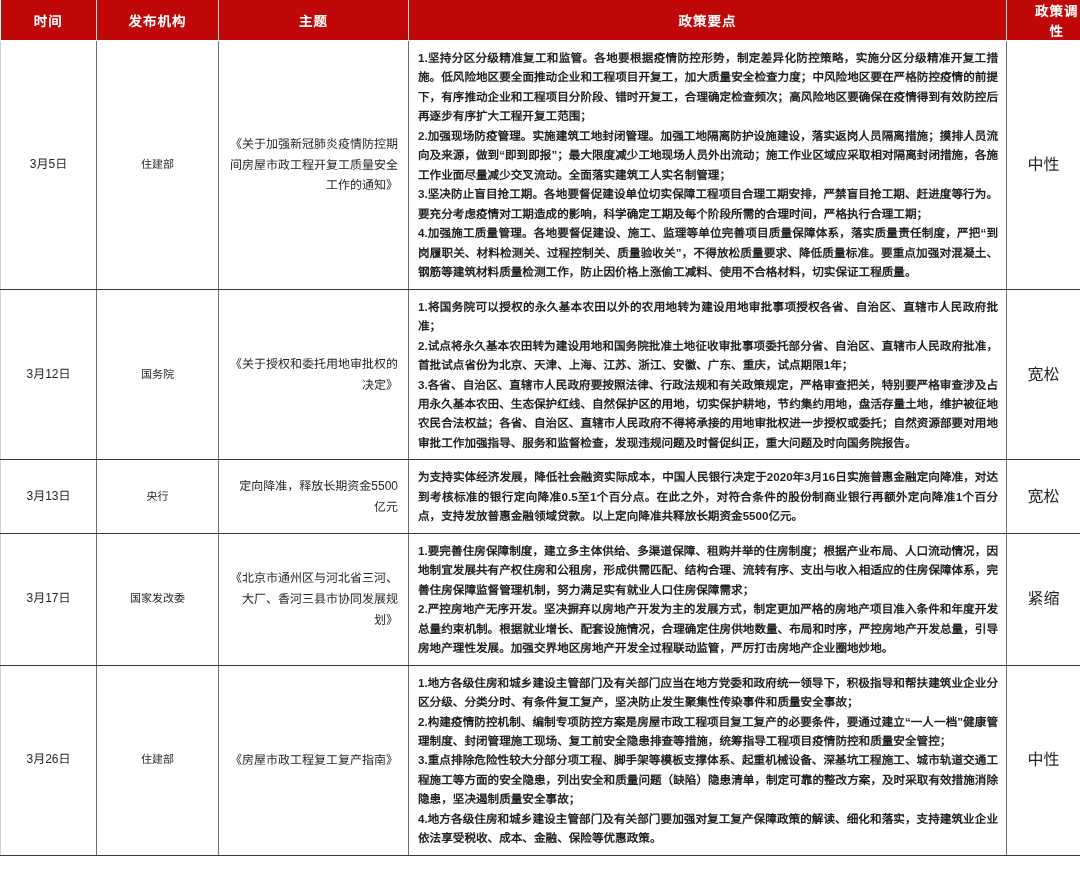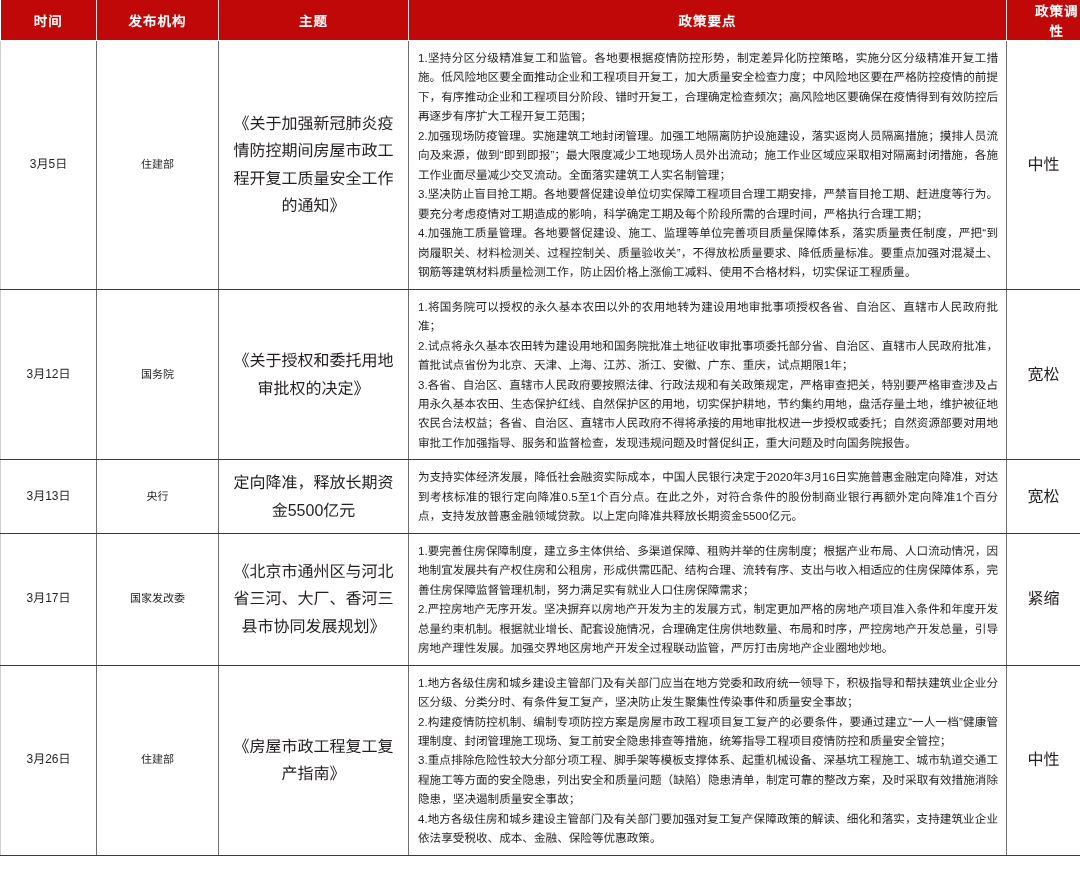--- a/index.html
+++ b/index.html
@@ -66,35 +66,36 @@
   td.cell-time,
   td.cell-org,
   td.cell-tone {
     text-align: center;
     white-space: nowrap;
   }
   td.cell-time  { font-size: 12px; }
   td.cell-org   { font-size: 11px; }
   td.cell-tone  { font-size: 16px; }
   td.cell-topic {
-    text-align: center;
-    font-size: 16px;
+    text-align: right;
+    font-size: 12px;
     line-height: 1.72;
     padding: 0 10px;
   }
   td.cell-points {
     text-align: justify;
     text-justify: inter-ideograph;
     font-size: 11.6px;
     line-height: 1.68;
     padding: 7px 8px 7px 9px;
   }
   td.cell-points .pt {
     display: block;
     margin: 0;
+    font-weight: bold;
   }
 </style>
 </head>
 <body>
 
 <div class="page">
   <table class="policy-table">
     <colgroup>
       <col class="c-time">
       <col class="c-org">

